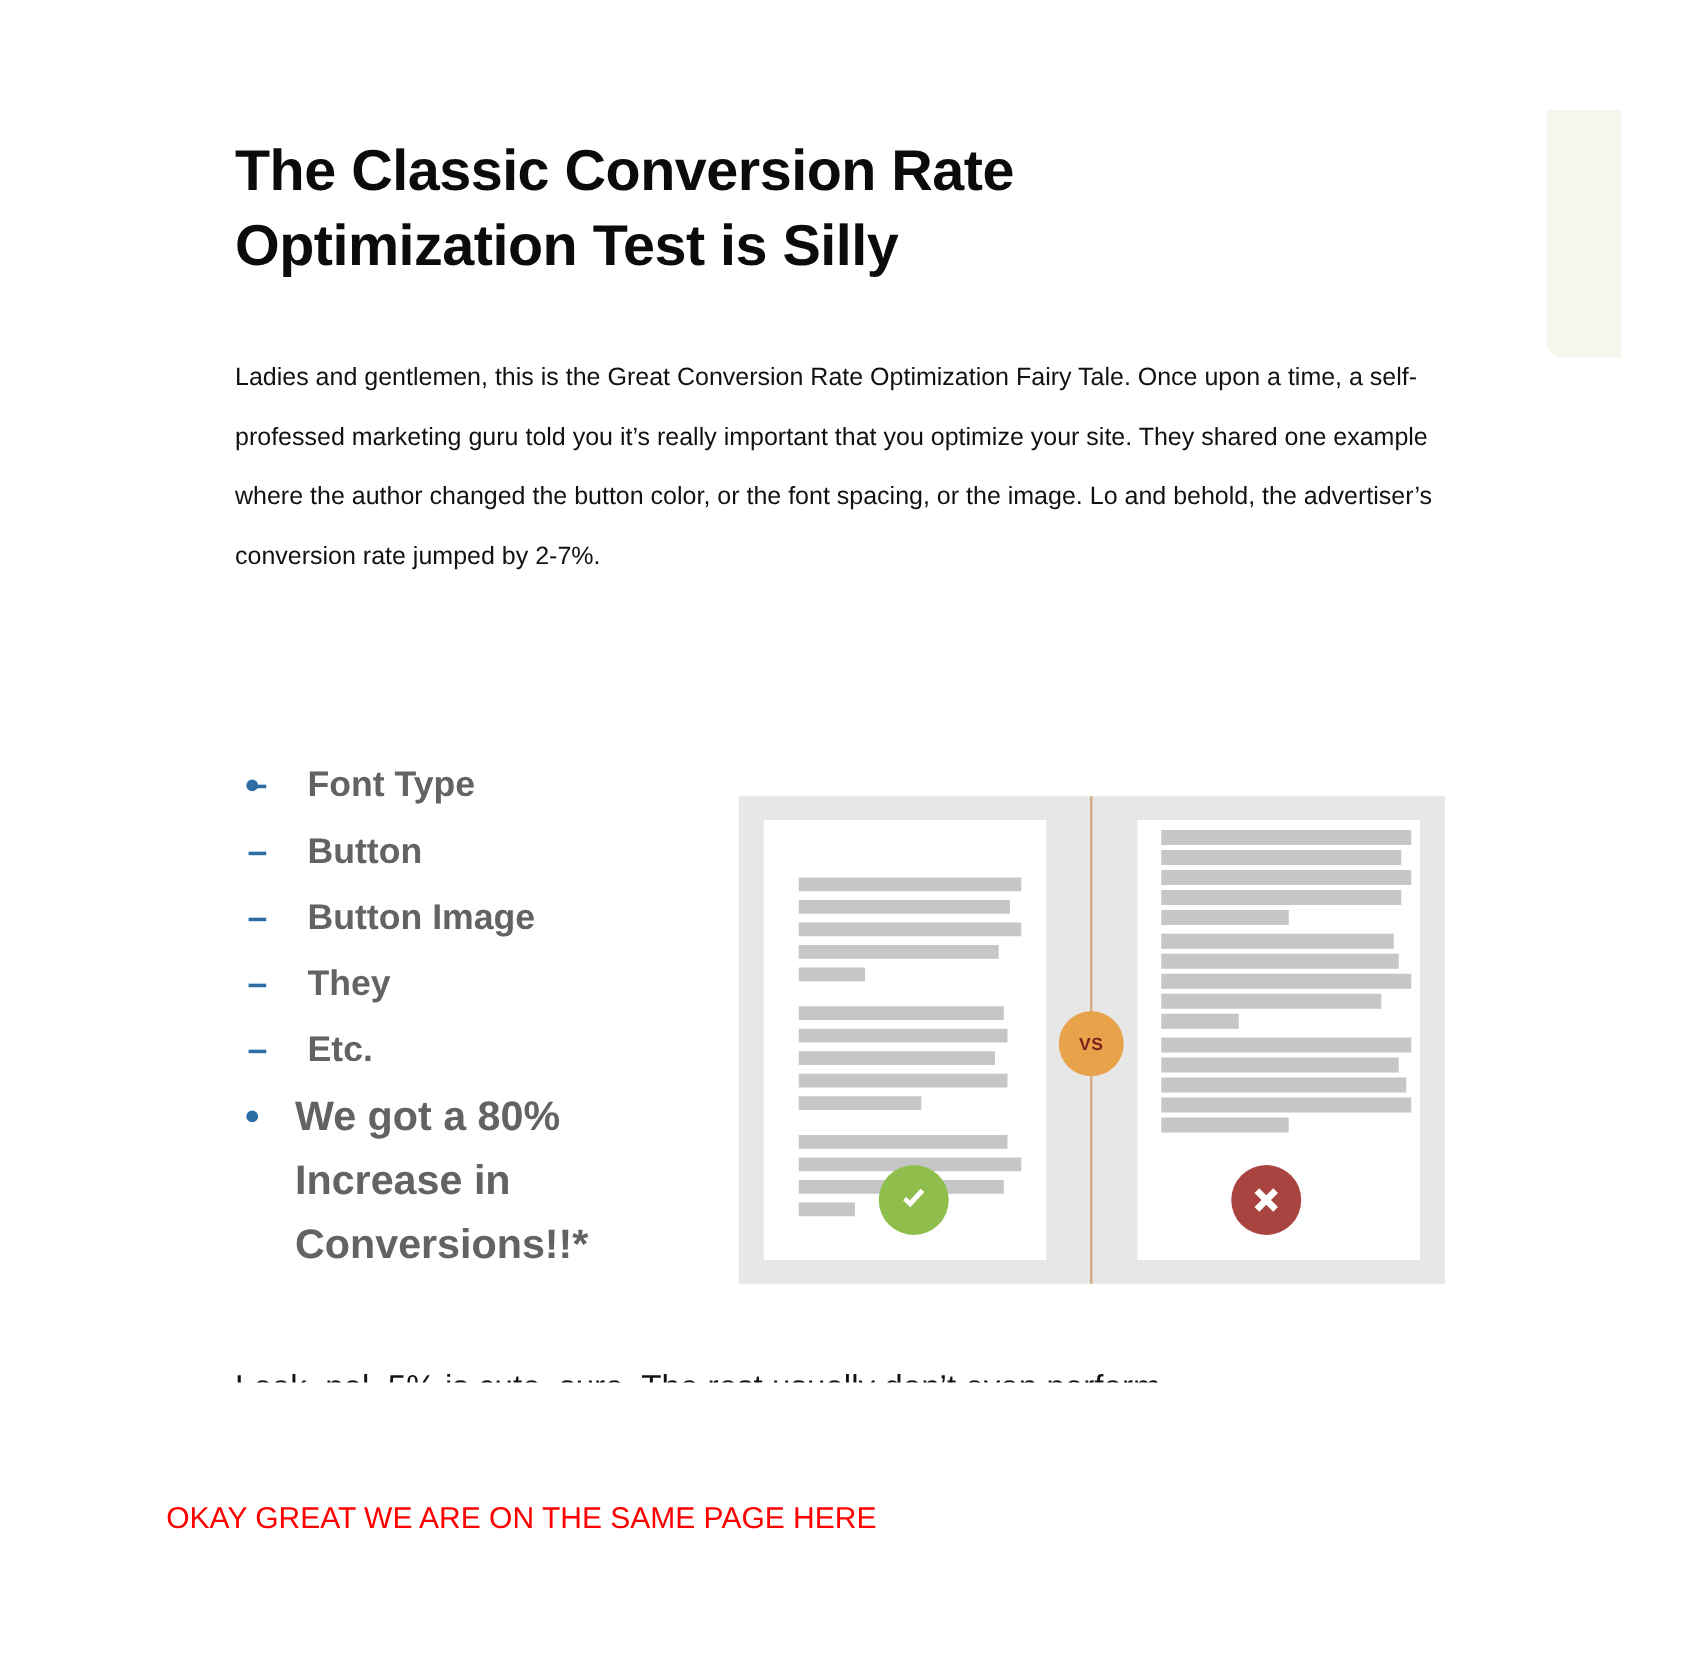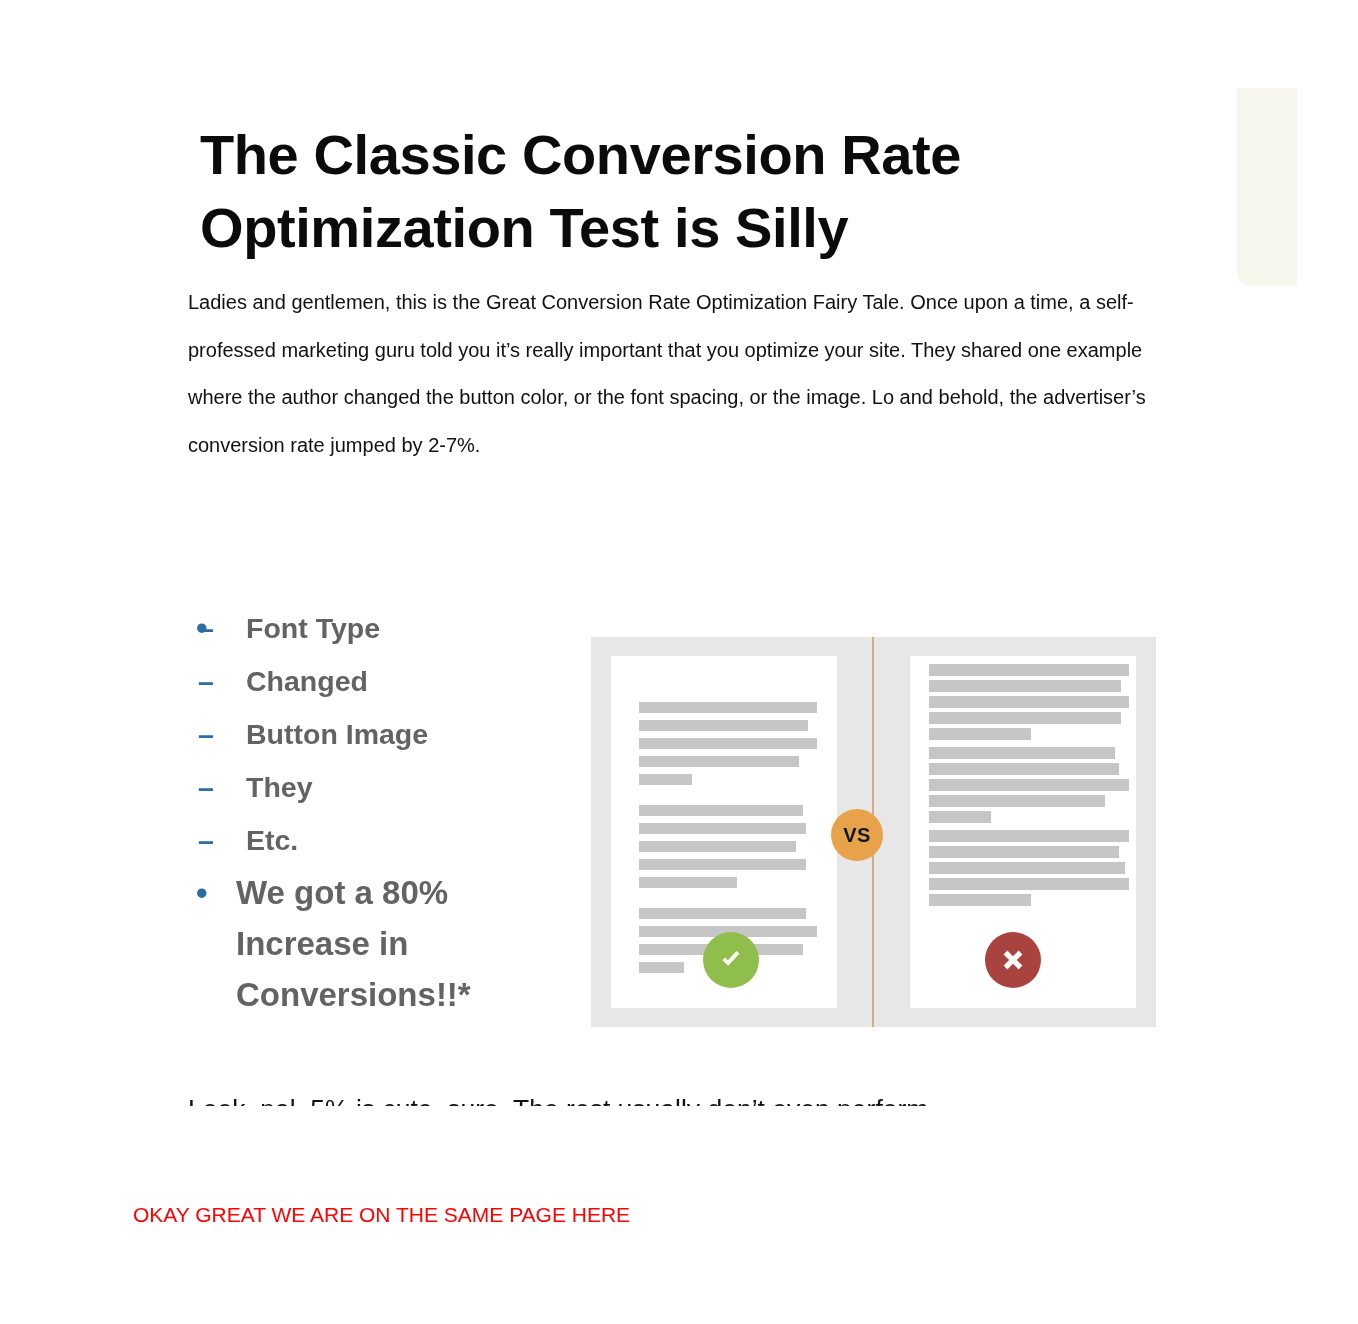--- a/index.html
+++ b/index.html
@@ -35,24 +35,24 @@
     top: 0;
     width: 1358px;
     height: 1324px;
   }
 
   .title {
     position: absolute;
     left: 188px;
     top: 106px;
     width: 790px;
-    margin: 12px;
-    font-family: "Liberation Sans", sans-serif;
-    font-weight: bold;
-    font-size: 56px;
+    margin: 0;
+    font-family: "Liberation Sans", sans-serif;
+    font-weight: bold;
+    font-size: 46px;
     line-height: 1.31;
     letter-spacing: -0.4px;
     color: #0b0b0b;
   }
 
   .body-para {
     position: absolute;
     left: 188px;
     top: 279px;
     width: 988px;
@@ -178,30 +178,30 @@
     left: 19px;
     top: 8px;
     width: 200px;
   }
   .page-inner-right .bar { height: 12px; margin-bottom: 4px; }
   .page-inner-right .bar-group { margin-bottom: 7px; }
 
   
   .vs-badge {
     position: absolute;
-    left: 240px;
+    left: 256px;
     top: 172px;
     width: 52px;
     height: 52px;
     border-radius: 50%;
     background: #e8a24a;
-    color: #0f172a;
-    font-family: "Liberation Sans", sans-serif;
-    font-weight: bold;
-    font-size: 20px;
+    color: #7f1d1d;
+    font-family: "Liberation Sans", sans-serif;
+    font-weight: bold;
+    font-size: 14px;
     letter-spacing: 0.5px;
     display: flex;
     align-items: center;
     justify-content: center;
     z-index: 4;
   }
   .status-badge {
     position: absolute;
     width: 56px;
     height: 56px;
@@ -223,21 +223,21 @@
   }
   .status-badge svg { display: block; }
 
   
   .annotation {
     position: absolute;
     left: 133px;
     top: 1196px;
     margin: 0;
     font-family: "Liberation Sans", sans-serif;
-    font-size: 21px;
+    font-size: 24px;
     line-height: 38px;
     color: #fe0000;
     white-space: nowrap;
   }
 </style>
 </head>
 <body>
 
 <div class="edge-slab"></div>
 
@@ -252,21 +252,21 @@
       <div class="bullet-row">
         <span class="marker">•</span>
       </div>
       <ul class="sublist">
         <li class="sub-row">
           <span class="marker">–</span>
           <span>Font Type</span>
         </li>
         <li class="sub-row">
           <span class="marker">–</span>
-          <span>Changed</span>
+          <span>Button</span>
         </li>
         <li class="sub-row">
           <span class="marker">–</span>
           <span>Button Image</span>
         </li>
         <li class="sub-row">
           <span class="marker">–</span>
           <span>They</span>
         </li>
         <li class="sub-row">

